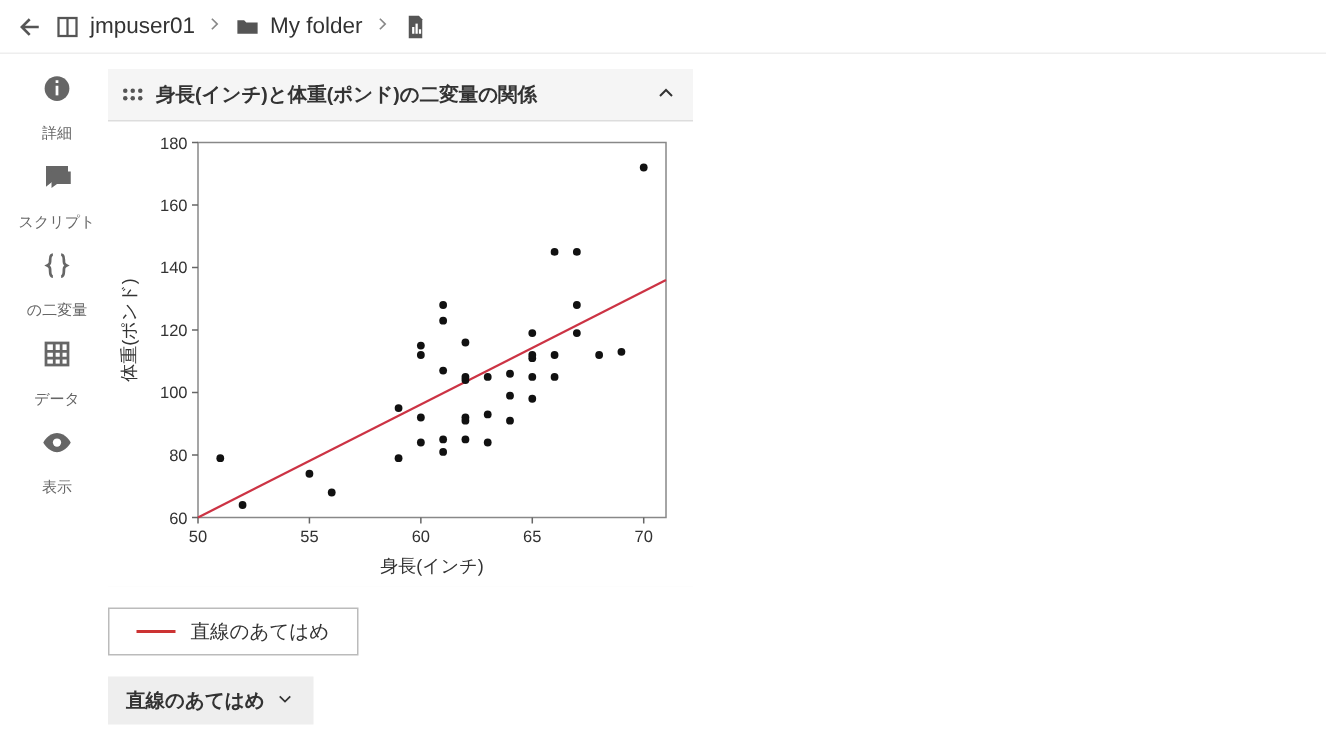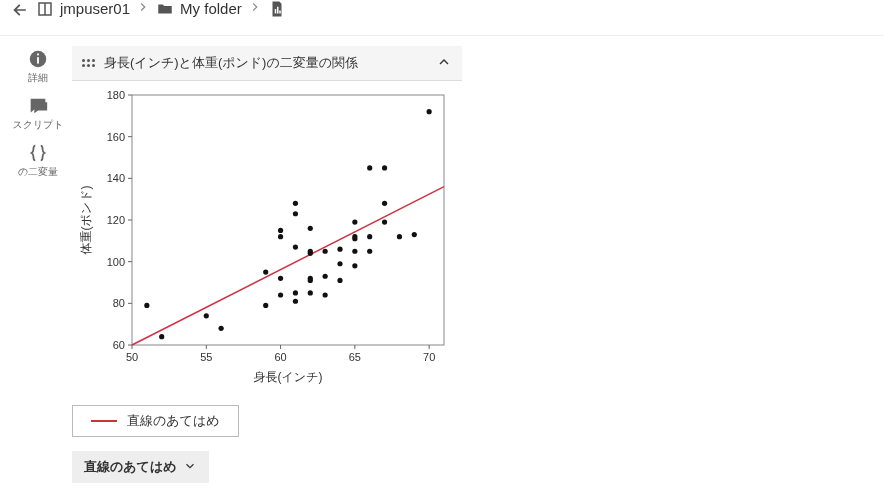--- a/index.html
+++ b/index.html
@@ -8,21 +8,21 @@
     font-family: "Hiragino Kaku Gothic ProN", "Meiryo", Arial, sans-serif;
     font-size: 13px;
     color: #333;
     background: #fff;
     width: 884px;
     height: 500px;
     overflow: hidden;
   }
   .breadcrumb {
     display: flex;
-    align-items: flex-start;
+    align-items: center;
     height: 36px;
     padding: 0 10px;
     gap: 6px;
     border-bottom: 1px solid #eee;
   }
   .breadcrumb .icon { display: inline-flex; align-items: center; }
   .breadcrumb .sep { color: #888; }
   .breadcrumb .label { font-size: 15px; }
   .main {
     display: flex;
@@ -34,41 +34,41 @@
     flex-direction: column;
     align-items: center;
     padding-top: 12px;
     gap: 12px;
     color: #666;
   }
   .side-item {
     display: flex;
     flex-direction: column;
     align-items: center;
-    gap: 2px;
+    gap: 14px;
     cursor: pointer;
     width: 100%;
     margin-left: 16px;
   }
   .side-item .lbl { font-size: 10px; text-align: center; line-height: 1.1; }
   .content {
     flex: 1;
     padding: 10px 12px;
   }
   .panel {
     width: 390px;
     background: #f5f5f5;
     margin-bottom: 14px;
   }
   .panel-header {
     display: flex;
     align-items: center;
     height: 34px;
     padding: 0 10px;
-    font-weight: 400;
+    font-weight: 700;
     font-size: 13px;
     cursor: pointer;
   }
   .panel-header .drag {
     width: 14px; height: 16px; margin-right: 8px;
     display:flex; flex-wrap:wrap; gap:2px; align-content:center;
   }
   .panel-header .drag span { width:3px; height:3px; background:#555; border-radius:50%; }
   .panel-body {
     background: #fff;
@@ -158,20 +158,37 @@
           <path d="M6 6h16v11H11l-5 4z" fill="#444" opacity="0.0"></path>
           <path d="M6 6h14v9H10l-4 3z" fill="#666" transform="translate(2,2)"></path>
         </svg>
       <span class="lbl">スクリプト</span>
     </div>
     <div class="side-item">
       <svg width="22" height="22" viewBox="0 0 24 24">
           <path d="M9 4c-2 0-2 2-2 4s0 3-2 4c2 1 2 2 2 4s0 4 2 4M15 4c2 0 2 2 2 4s0 3 2 4c-2 1-2 2-2 4s0 4-2 4" fill="none" stroke="#666" stroke-width="2"></path>
         </svg>
       <span class="lbl">の二変量</span>
+    </div>
+    <div class="side-item">
+      <svg width="22" height="22" viewBox="0 0 24 24">
+          <rect x="4" y="4" width="16" height="16" fill="none" stroke="#666" stroke-width="2"></rect>
+          <line x1="4" y1="10" x2="20" y2="10" stroke="#666" stroke-width="2"></line>
+          <line x1="4" y1="15" x2="20" y2="15" stroke="#666" stroke-width="2"></line>
+          <line x1="10" y1="4" x2="10" y2="20" stroke="#666" stroke-width="2"></line>
+          <line x1="15" y1="4" x2="15" y2="20" stroke="#666" stroke-width="2"></line>
+        </svg>
+      <span class="lbl">データ</span>
+    </div>
+    <div class="side-item">
+      <svg width="22" height="22" viewBox="0 0 24 24">
+          <path d="M2 12s3.5-7 10-7 10 7 10 7-3.5 7-10 7S2 12 2 12z" fill="#666"></path>
+          <circle cx="12" cy="12" r="3" fill="#fff"></circle>
+        </svg>
+      <span class="lbl">表示</span>
     </div>
   </div>
 
   <div class="content">
     <div class="panel">
       <div class="panel-header">
         <span class="drag">
             <span></span>
             <span></span>
             <span></span>

